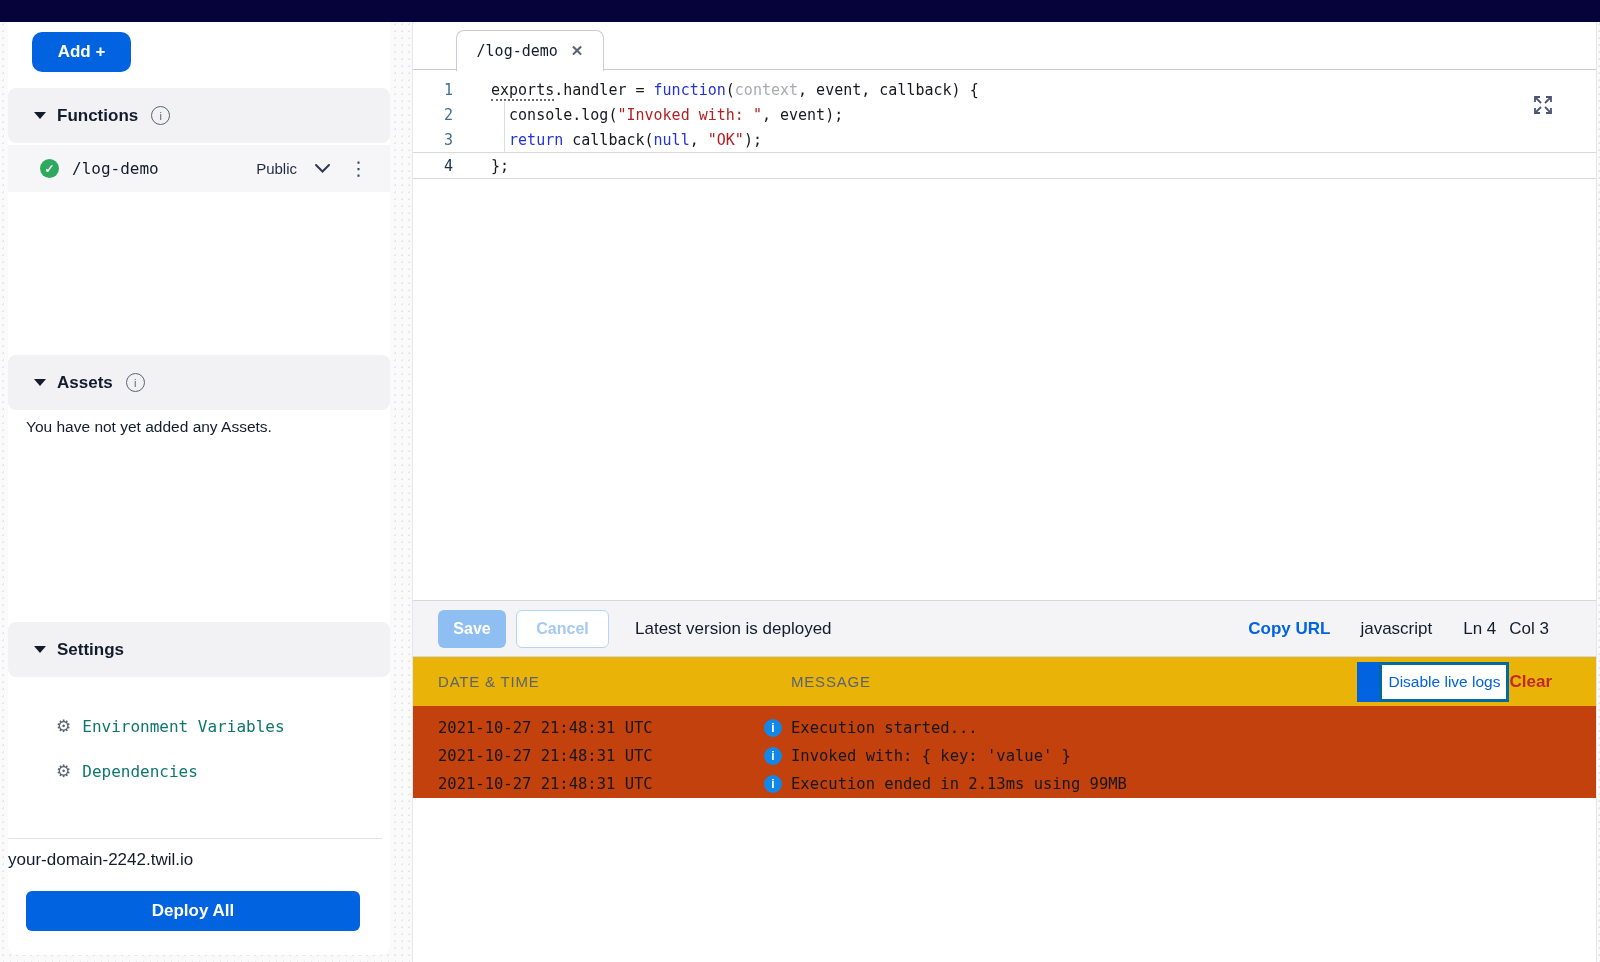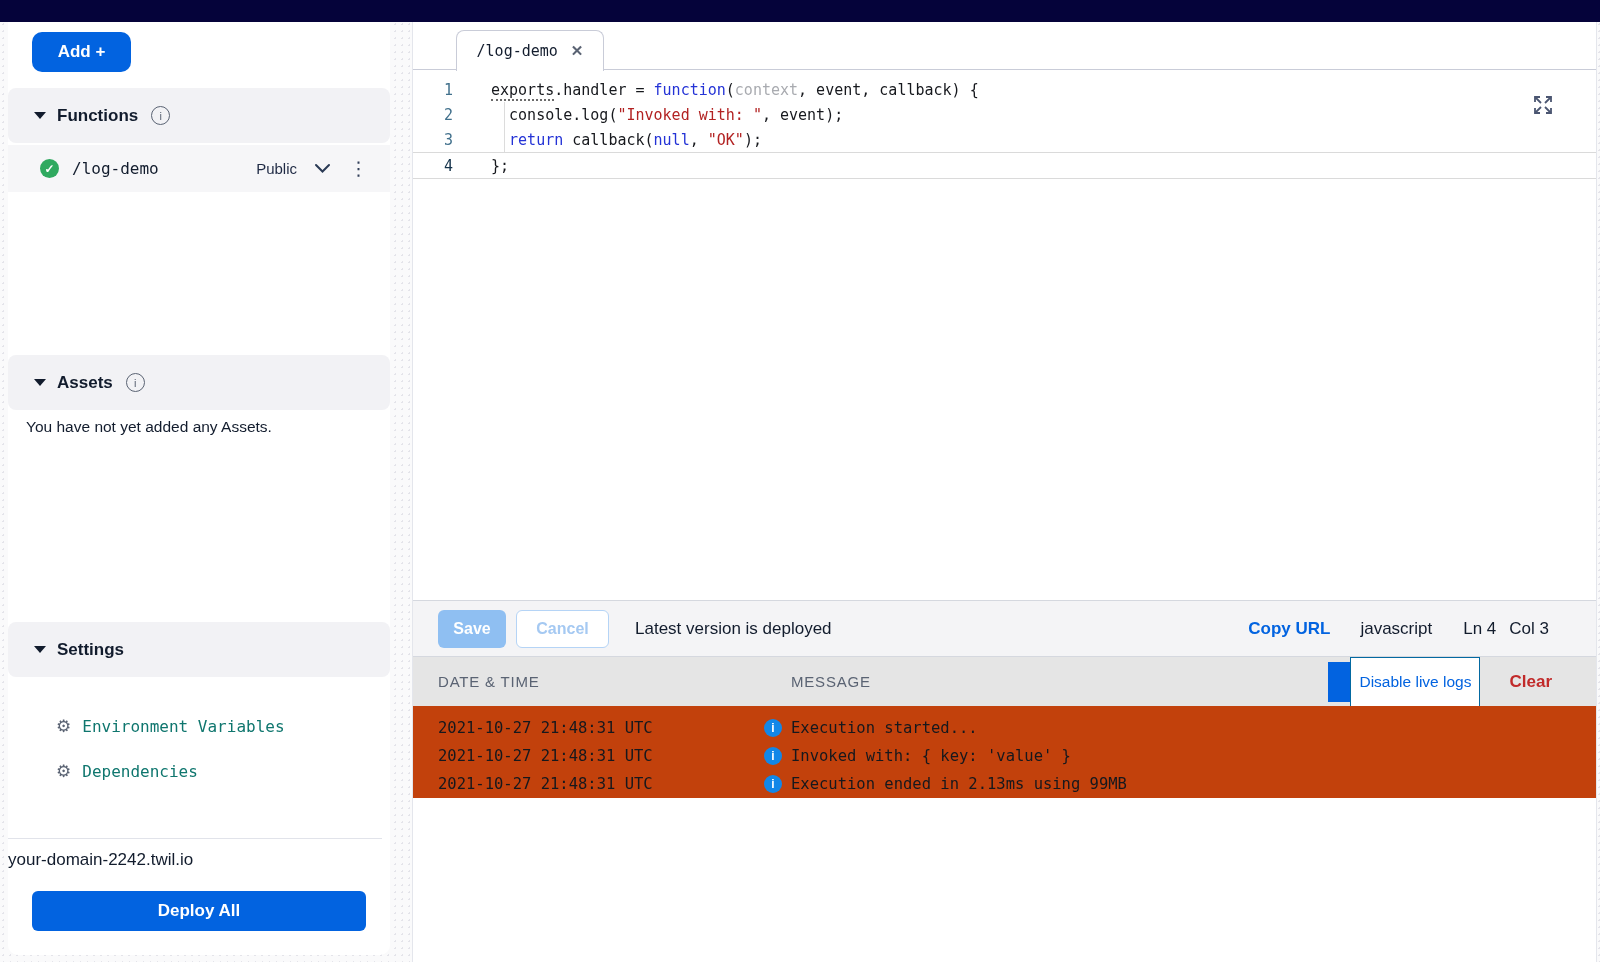--- a/index.html
+++ b/index.html
@@ -46,21 +46,21 @@
   .assets-empty { position:absolute; left:18px; top:396px; font-size:15.5px; color:#121C2D; }
 
   .settings-item { position:absolute; left:48px; height:32px; display:flex; align-items:center; gap:11px; cursor:pointer; }
   .settings-item-1 { top:688px; }
   .settings-item-2 { top:733px; }
   .gear-glyph { font-family:"DejaVu Sans", sans-serif; font-size:17px; color:#5A6373; }
   .settings-label { font-size:16px; color:#0f766e; }
 
   .sidebar-divider { position:absolute; left:0; top:816px; width:374px; border-top:1px solid #E1E3EA; }
   .domain-text { position:absolute; left:0; top:828px; width:382px; font-size:17px; color:#121C2D; }
-  .deploy-btn { position:absolute; left:24px; top:869px; width:334px; height:40px; background:#0263E0; color:#fff;
+  .deploy-btn { position:absolute; left:18px; top:869px; width:334px; height:40px; background:#0263E0; color:#fff;
     border:none; border-radius:6px; font-weight:bold; font-size:17px; font-family:"Liberation Sans",sans-serif; cursor:pointer; }
 
   
   .editor-pane { position:absolute; left:412px; top:22px; width:1185px; height:940px; background:#fff;
     border-left:1px solid #E4E6EC; border-right:1px solid #E4E6EC; }
   .tab-row { position:absolute; left:0; top:0; width:100%; height:48px; border-bottom:1px solid #C9CCD8; background:#fff; }
   .tab { position:absolute; left:43px; top:8px; height:41px; width:148px; background:#fff;
     border:1px solid #C9CCD8; border-bottom:none; border-radius:8px 8px 0 0; z-index:2;
     display:flex; align-items:center; justify-content:center; gap:13px; cursor:pointer; }
   .tab-label { font-size:15px; color:#121C2D; }
@@ -87,29 +87,29 @@
   .cancel-btn { width:93px; height:38px; margin-left:10px; background:#fff; border:1px solid #B5D4F6; border-radius:6px;
     color:#A5C9F2; font-weight:bold; font-size:16px; font-family:"Liberation Sans",sans-serif; }
   .deploy-status { margin-left:26px; font-size:17px; color:#121C2D; }
   .status-right { margin-left:auto; display:flex; align-items:center; }
   .copy-url { font-weight:bold; font-size:17px; color:#0263E0; cursor:pointer; }
   .lang-label { margin-left:30px; font-size:17px; color:#121C2D; }
   .pos-ln { margin-left:31px; font-size:17px; color:#121C2D; }
   .pos-col { margin-left:13px; font-size:17px; color:#121C2D; }
 
   
-  .logs-header { position:absolute; left:0; top:634px; width:100%; height:50px; background:#e5e5e5;
+  .logs-header { position:absolute; left:0; top:634px; width:100%; height:50px; background:#eab308;
     border-top:1px solid #D5D8DF; display:flex; align-items:center; padding:0 44px 0 25px; }
   .col-head { font-size:15px; color:#5A6373; letter-spacing:0.8px; }
   .col-datetime { width:353px; flex:none; }
   .logs-header-right { margin-left:auto; display:flex; align-items:center; }
   .live-indicator { width:22px; height:40px; background:#0263E0; flex:none; }
-  .disable-live-btn { width:130px; height:50px; background:#fff; border:1px solid #0369a1; color:#0263E0;
+  .disable-live-btn { width:130px; height:40px; background:#fff; border:3px solid #0369a1; color:#0263E0;
     font-size:15.5px; font-family:"Liberation Sans",sans-serif; cursor:pointer; }
-  .clear-btn { margin-left:29px; background:none; border:none; font-weight:bold; font-size:17px; color:#C12A2A;
+  .clear-btn { background:none; border:none; font-weight:bold; font-size:17px; color:#C12A2A;
     font-family:"Liberation Sans",sans-serif; cursor:pointer; }
 
   .log-rows { position:absolute; left:0; top:684px; width:100%; padding-top:8px; background:#c2410c; }
   .log-row { display:flex; align-items:center; height:28px; padding-left:25px; }
   .log-time { width:326px; flex:none; font-family:"DejaVu Sans Mono",monospace; font-size:15.5px; color:#16181D; }
   .info-icon { width:18px; height:18px; border-radius:50%; background:#1287E8; color:#fff; flex:none;
     display:flex; align-items:center; justify-content:center; font-size:12px; font-weight:bold; margin-right:9px; }
   .info-icon::before { content:"i"; }
   .log-msg { font-family:"DejaVu Sans Mono",monospace; font-size:15.5px; color:#16181D; white-space:pre; }
 </style>

